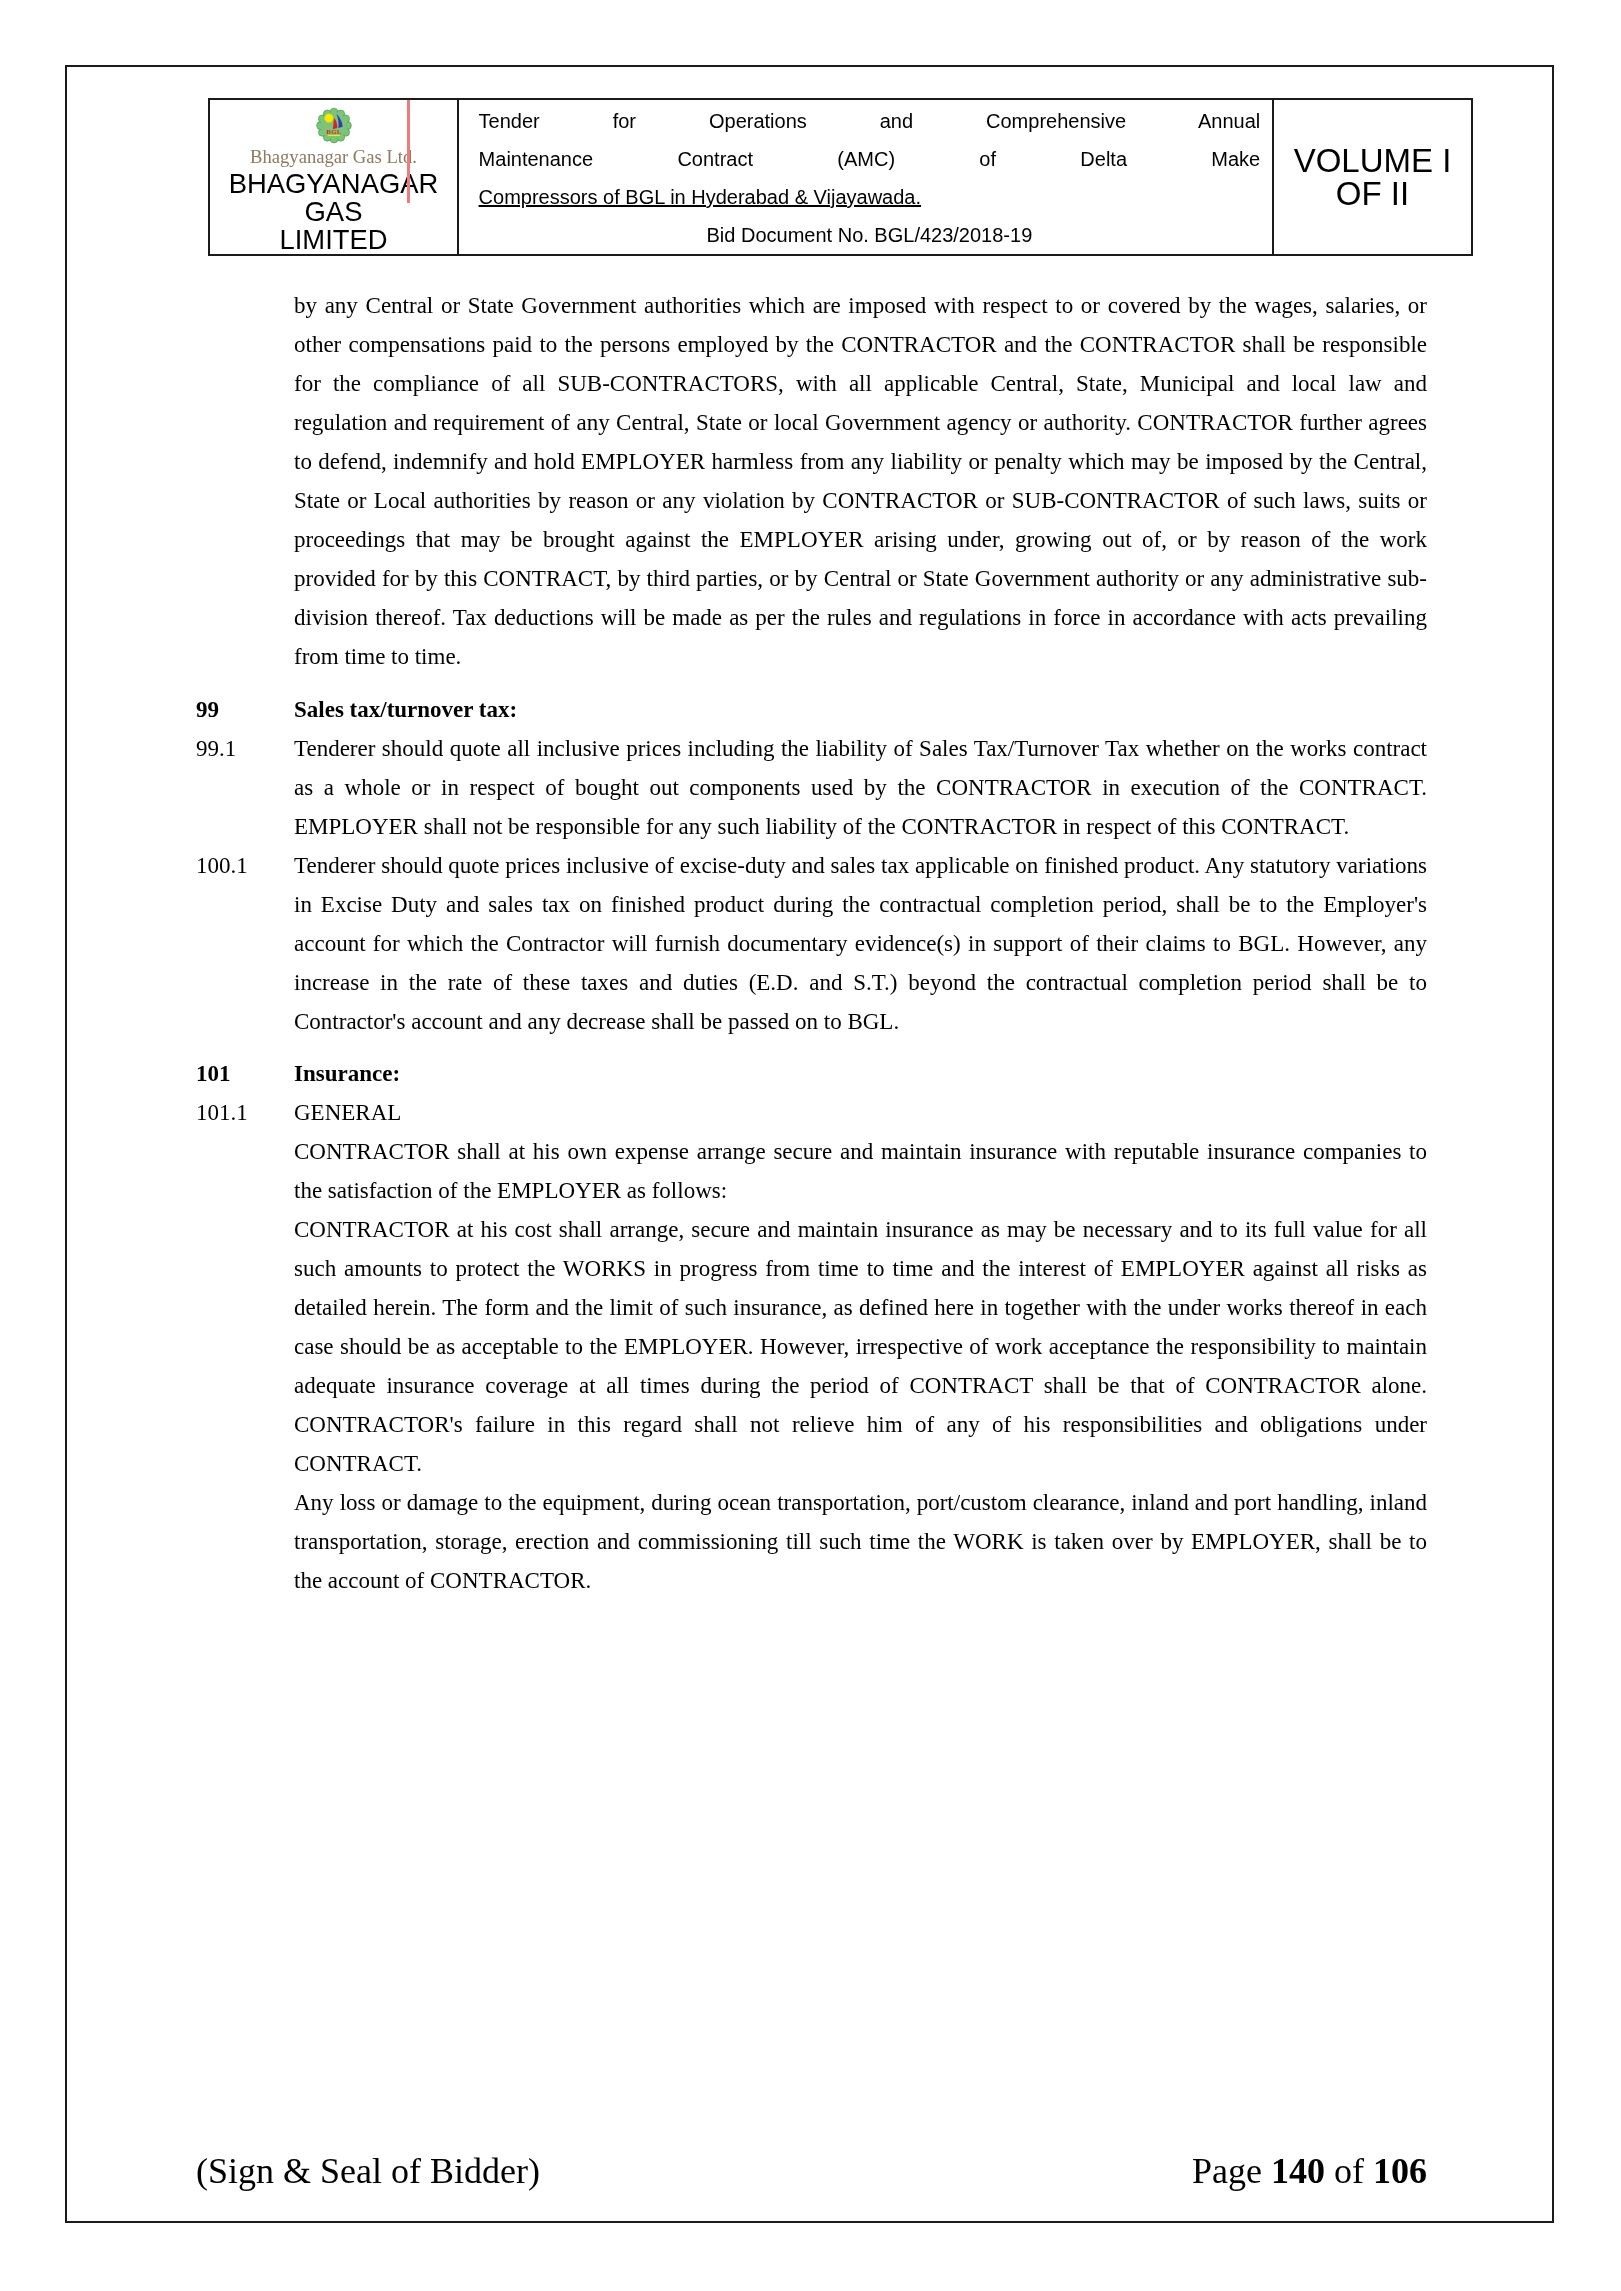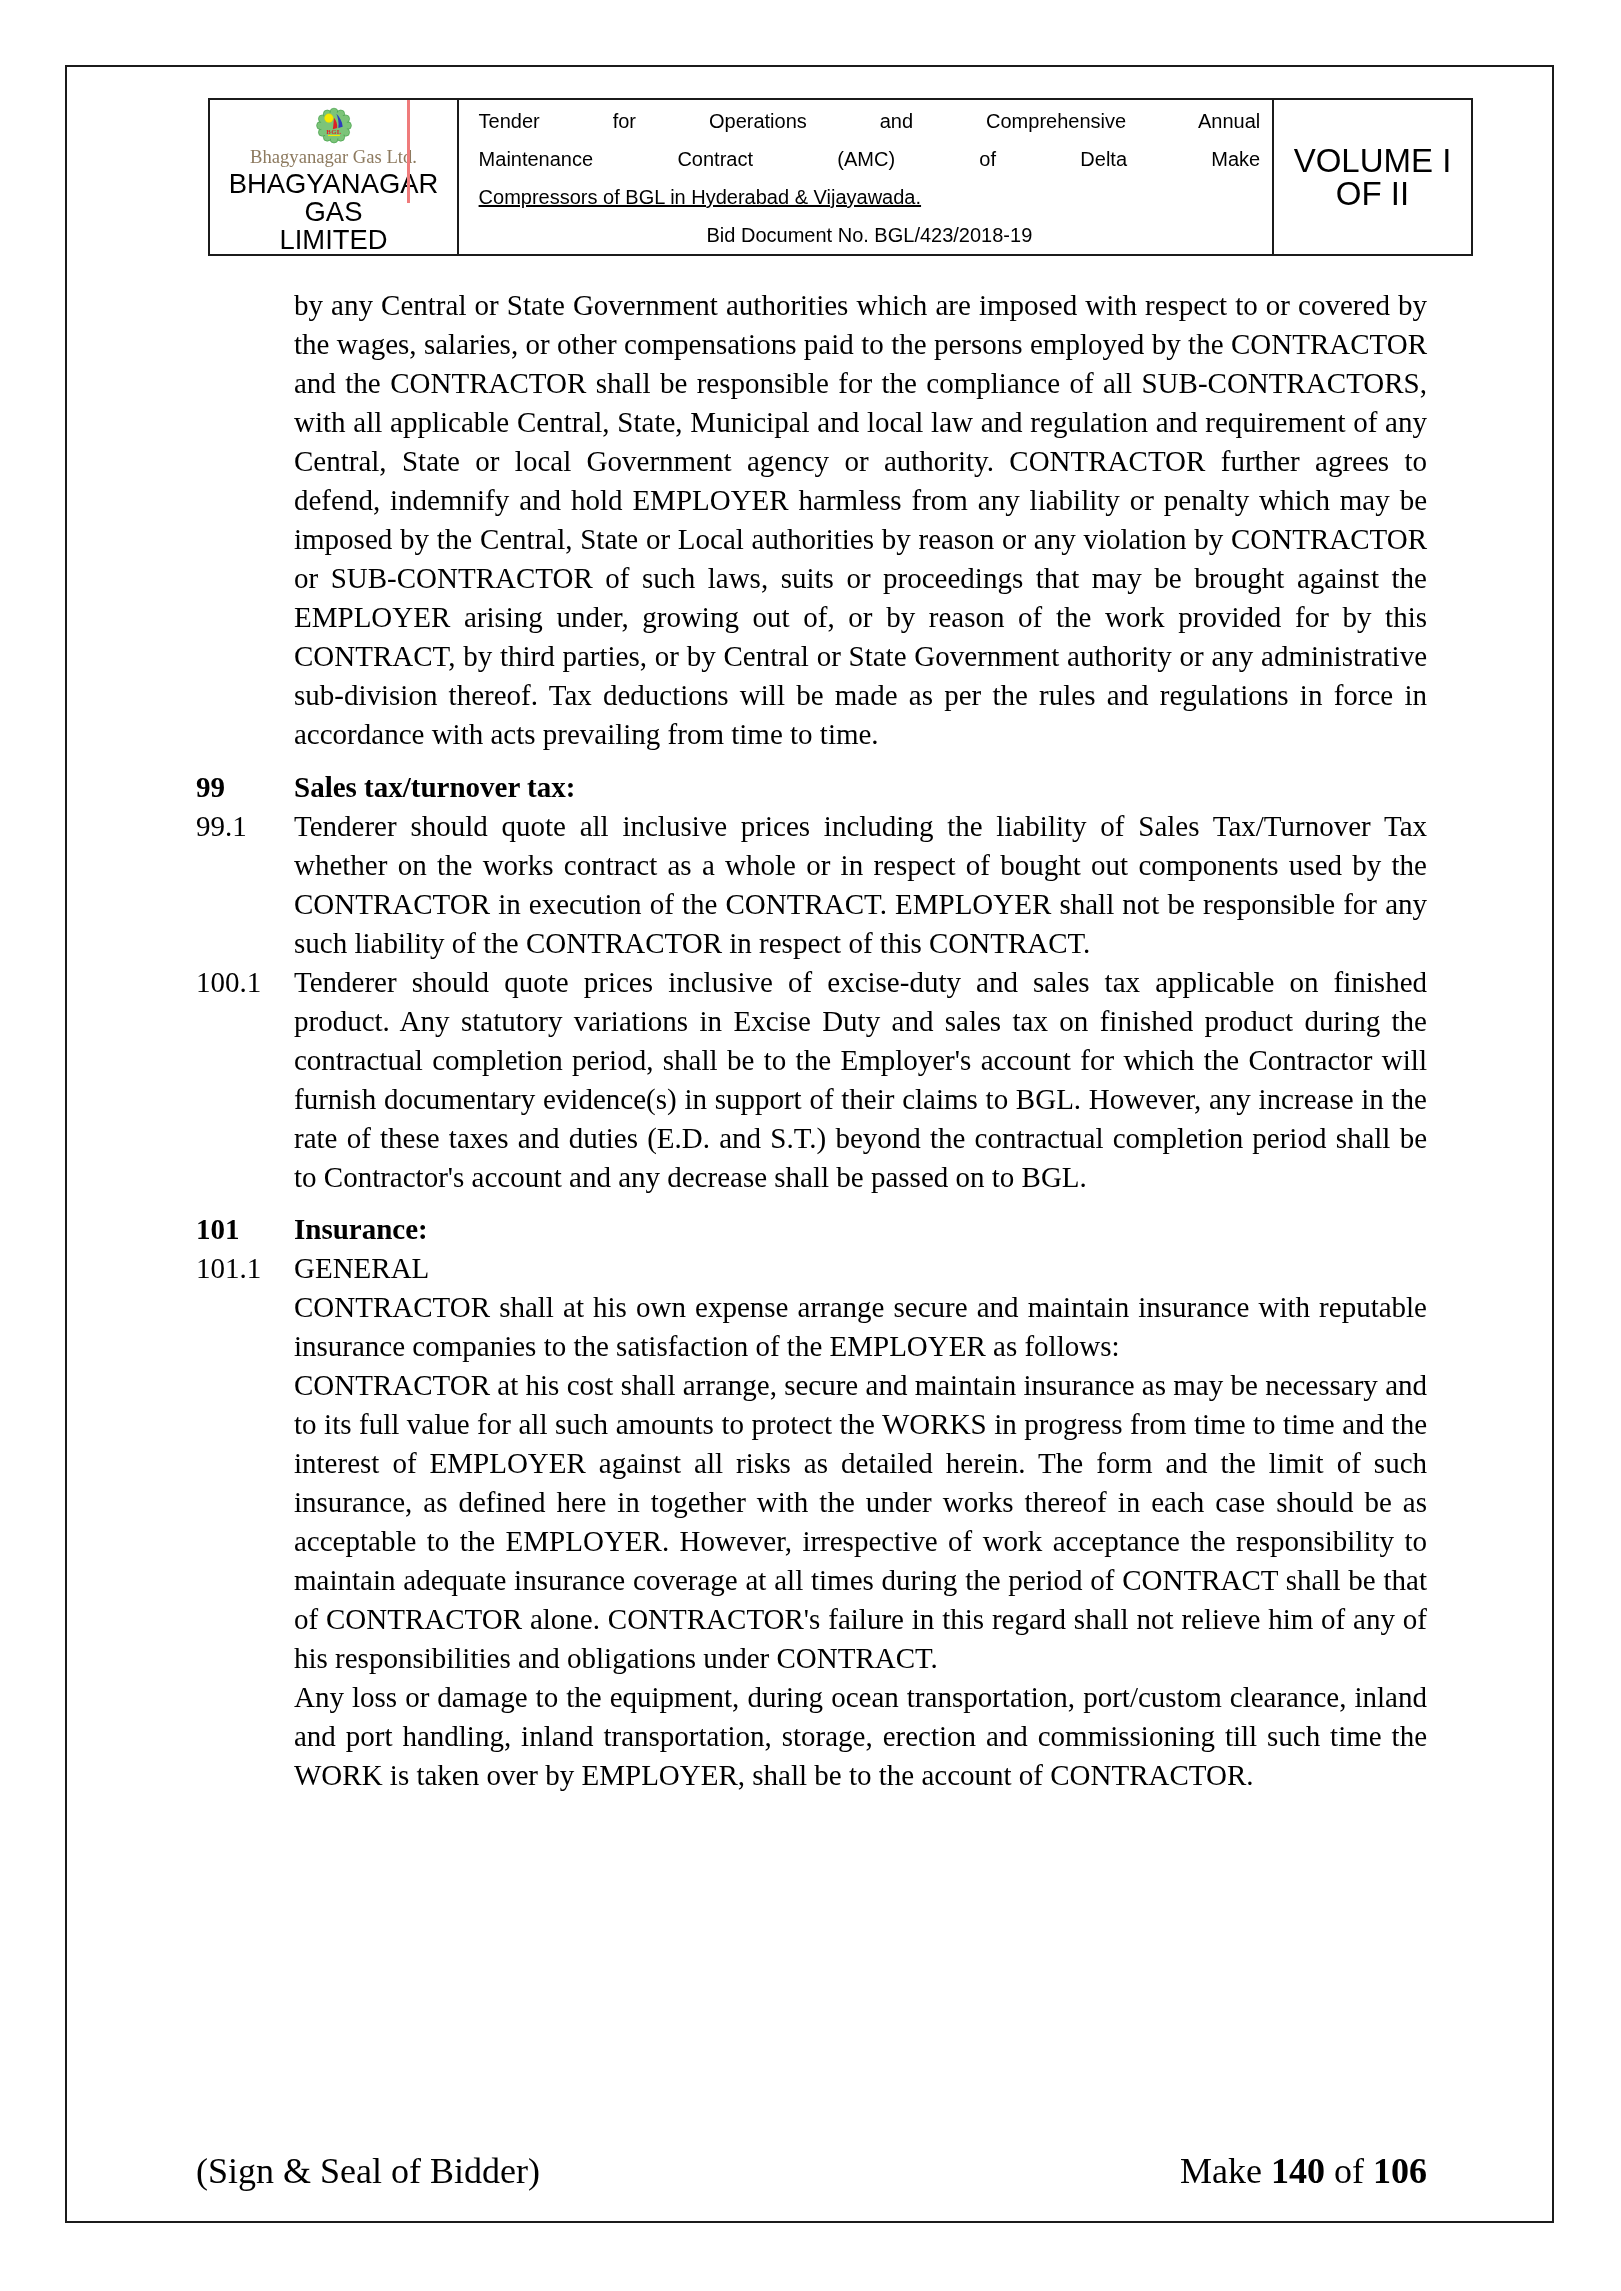--- a/index.html
+++ b/index.html
@@ -24,21 +24,21 @@
         padding:2px 11.8px 0 19.6px;box-sizing:border-box;}
   .t-just{text-align:justify;text-align-last:justify;}
   .t-left{text-align:left;text-decoration:underline;}
   .t-center{text-align:center;}
   .cell-volume{flex:1;display:flex;flex-direction:column;justify-content:center;
         align-items:center;font-family:"Liberation Sans",sans-serif;
         font-size:33px;line-height:33px;}
 
   
   .body-text{position:absolute;left:196px;top:286px;width:1231px;
-        font-size:29px;line-height:39px;text-align:justify;}
+        font-size:23px;line-height:39px;text-align:justify;}
   .item{position:relative;}
   .sec{margin-top:13.7px;}
   .num{position:absolute;left:0;top:0;white-space:nowrap;text-align:right;}
   .txt{margin-left:98px;}
   .bold{font-weight:bold;}
 
   
   .footer{position:absolute;left:196px;top:2152px;width:1231px;display:flex;
         justify-content:space-between;font-size:36px;line-height:39px;}
   .pre{white-space:pre;}
@@ -134,17 +134,17 @@
       <div class="txt">CONTRACTOR at his cost shall arrange, secure and maintain insurance as may be necessary and to its full value for all such amounts to protect the WORKS in progress from time to time and the interest of EMPLOYER against all risks as detailed herein. The form and the limit of such insurance, as defined here in together with the under works thereof in each case should be as acceptable to the EMPLOYER. However, irrespective of work acceptance the responsibility to maintain adequate insurance coverage at all times during the period of CONTRACT shall be that of CONTRACTOR alone. CONTRACTOR's failure in this regard shall not relieve him of any of his responsibilities and obligations under CONTRACT.</div>
     </div>
     <div class="item">
       <div class="txt">Any loss or damage to the equipment, during ocean transportation, port/custom clearance, inland and port handling, inland transportation, storage, erection and commissioning till such time the WORK is taken over by EMPLOYER, shall be to the account of CONTRACTOR.</div>
     </div>
   </div>
 
   <div class="footer">
     <div>(Sign &amp; Seal of Bidder)</div>
     <div>
-      <span class="pre">Make </span><span class="pre bold">140</span><span class="pre"> of </span><span class="pre bold">106</span>
+      <span class="pre">Page </span><span class="pre bold">140</span><span class="pre"> of </span><span class="pre bold">106</span>
     </div>
   </div>
 </div>
 
 
 </body></html>

